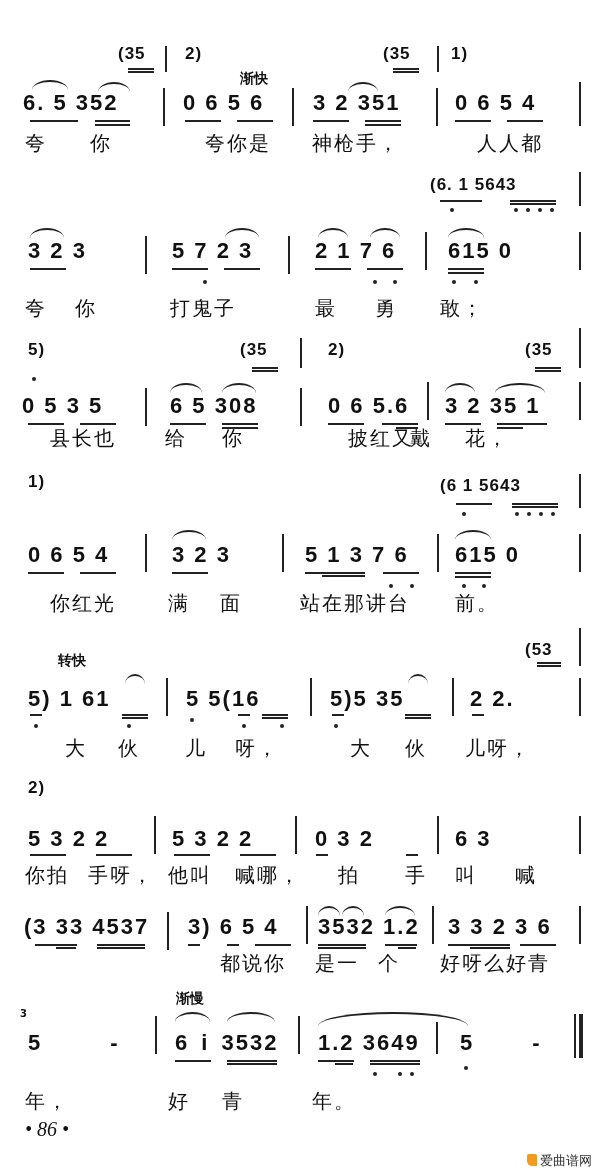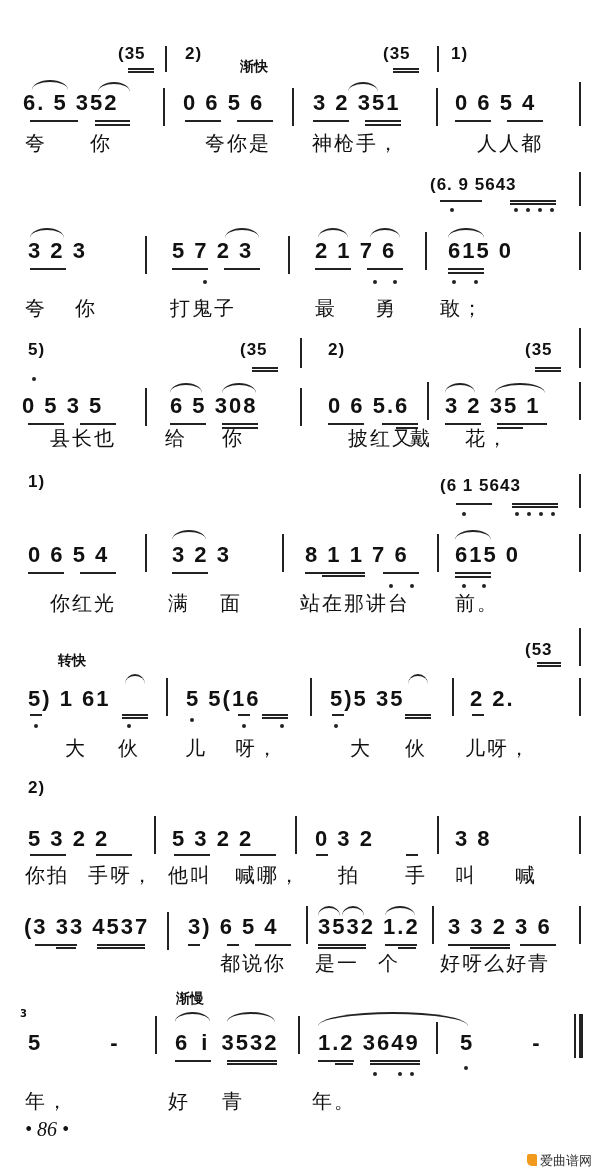--- a/index.html
+++ b/index.html
@@ -20,21 +20,21 @@
 </style>
 </head>
 <body>
 
 <div>
   <span class="abs ns" style="left:118px;top:44px">(35</span>
   <div class="ul" style="left:128px;top:68px;width:26px"></div>
     <div class="ul" style="left:128px;top:71px;width:26px"></div>
   <div class="bar" style="left:165px;top:46px;height:26px"></div>
   <span class="abs ns" style="left:185px;top:44px">2)</span>
-  <span class="abs mark" style="left:240px;top:58px">渐快</span>
+  <span class="abs mark" style="left:240px;top:70px">渐快</span>
   <span class="abs ns" style="left:383px;top:44px">(35</span>
   <div class="ul" style="left:393px;top:68px;width:26px"></div>
     <div class="ul" style="left:393px;top:71px;width:26px"></div>
   <div class="bar" style="left:437px;top:46px;height:26px"></div>
   <span class="abs ns" style="left:451px;top:44px">1)</span>
 
   <div class="arc" style="left:32px;top:80px;width:36px"></div>
   <div class="arc" style="left:98px;top:82px;width:32px"></div>
   <div class="arc" style="left:348px;top:82px;width:30px"></div>
   <span class="abs n" style="left:23px;top:90px">6. 5 352</span>
@@ -57,21 +57,21 @@
   <div class="bar" style="left:579px;top:82px;height:44px"></div>
 
   <span class="abs lyric" style="left:25px;top:130px">夸</span>
   <span class="abs lyric" style="left:90px;top:130px">你</span>
   <span class="abs lyric" style="left:205px;top:130px">夸你是</span>
   <span class="abs lyric" style="left:312px;top:130px">神枪手，</span>
   <span class="abs lyric" style="left:477px;top:130px">人人都</span>
 </div>
 
 <div>
-  <span class="abs ns" style="left:430px;top:175px">(6. 9 5643</span>
+  <span class="abs ns" style="left:430px;top:175px">(6. 1 5643</span>
   <div class="ul" style="left:440px;top:200px;width:42px"></div>
     <div class="ul" style="left:510px;top:200px;width:46px"></div>
     <div class="ul" style="left:510px;top:203px;width:46px"></div>
   <div class="dot" style="left:450px;top:208px"></div>
   <div class="dot" style="left:514px;top:208px"></div>
     <div class="dot" style="left:526px;top:208px"></div>
     <div class="dot" style="left:538px;top:208px"></div>
     <div class="dot" style="left:550px;top:208px"></div>
   <div class="bar" style="left:579px;top:172px;height:34px"></div>
 
@@ -169,21 +169,21 @@
 
   <div class="arc" style="left:172px;top:530px;width:34px"></div>
   <div class="arc" style="left:455px;top:530px;width:36px"></div>
   <span class="abs n" style="left:28px;top:542px">0 6 5 4</span>
   <div class="ul" style="left:28px;top:572px;width:36px"></div>
     <div class="ul" style="left:80px;top:572px;width:36px"></div>
   <div class="bar" style="left:145px;top:534px;height:38px"></div>
   <span class="abs n" style="left:172px;top:542px">3 2 3</span>
   <div class="ul" style="left:172px;top:572px;width:36px"></div>
   <div class="bar" style="left:282px;top:534px;height:38px"></div>
-  <span class="abs n" style="left:305px;top:542px">8 1 1 7 6</span>
+  <span class="abs n" style="left:305px;top:542px">5 1 3 7 6</span>
   <div class="ul" style="left:305px;top:572px;width:60px"></div>
     <div class="ul" style="left:322px;top:575px;width:43px"></div>
     <div class="ul" style="left:383px;top:572px;width:36px"></div>
   <div class="dot" style="left:389px;top:584px"></div>
     <div class="dot" style="left:410px;top:584px"></div>
   <div class="bar" style="left:437px;top:534px;height:38px"></div>
   <span class="abs n" style="left:455px;top:542px">615 0</span>
   <div class="ul" style="left:455px;top:572px;width:36px"></div>
     <div class="ul" style="left:455px;top:576px;width:36px"></div>
   <div class="dot" style="left:462px;top:584px"></div>
@@ -247,21 +247,21 @@
     <div class="ul" style="left:96px;top:854px;width:36px"></div>
   <div class="bar" style="left:154px;top:816px;height:38px"></div>
   <span class="abs n" style="left:172px;top:826px">5 3 2 2</span>
   <div class="ul" style="left:174px;top:854px;width:36px"></div>
     <div class="ul" style="left:240px;top:854px;width:36px"></div>
   <div class="bar" style="left:295px;top:816px;height:38px"></div>
   <span class="abs n" style="left:315px;top:826px">0 3 2</span>
   <div class="ul" style="left:316px;top:854px;width:12px"></div>
     <div class="ul" style="left:406px;top:854px;width:12px"></div>
   <div class="bar" style="left:437px;top:816px;height:38px"></div>
-  <span class="abs n" style="left:455px;top:826px">3 8</span>
+  <span class="abs n" style="left:455px;top:826px">6 3</span>
   <div class="bar" style="left:579px;top:816px;height:38px"></div>
 
   <span class="abs lyric" style="left:25px;top:862px">你拍</span>
   <span class="abs lyric" style="left:88px;top:862px">手呀，</span>
   <span class="abs lyric" style="left:168px;top:862px">他叫</span>
   <span class="abs lyric" style="left:235px;top:862px">喊哪，</span>
   <span class="abs lyric" style="left:338px;top:862px">拍</span>
   <span class="abs lyric" style="left:405px;top:862px">手</span>
   <span class="abs lyric" style="left:455px;top:862px">叫</span>
   <span class="abs lyric" style="left:515px;top:862px">喊</span>

